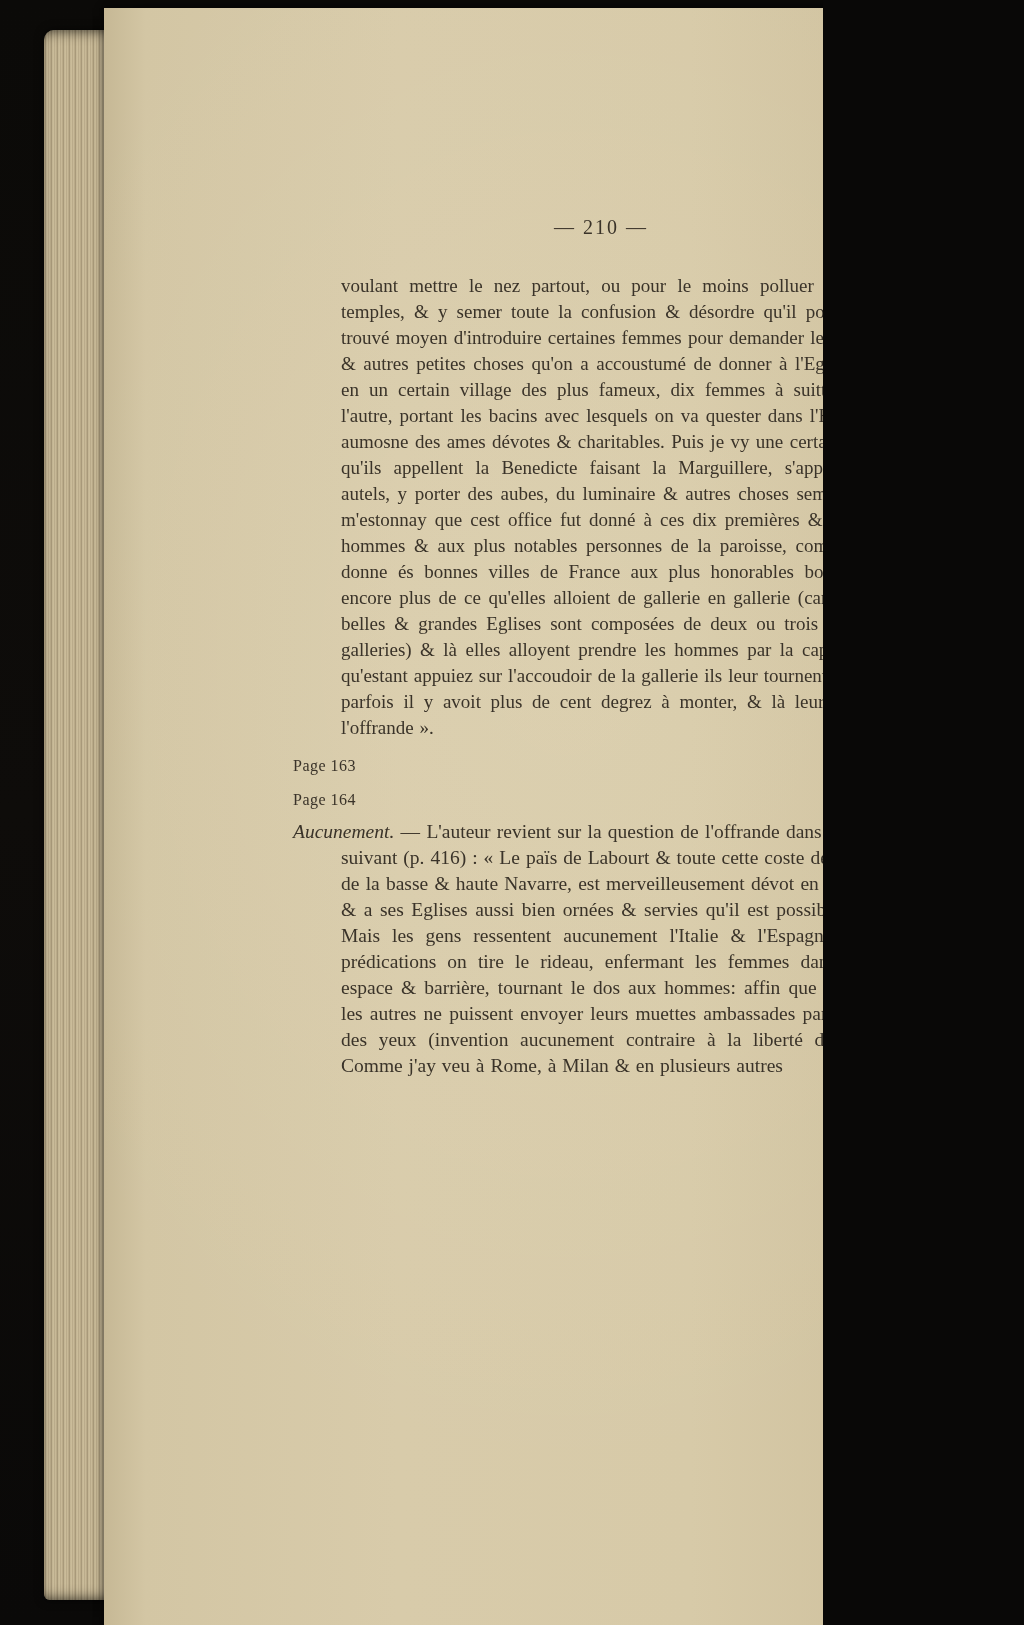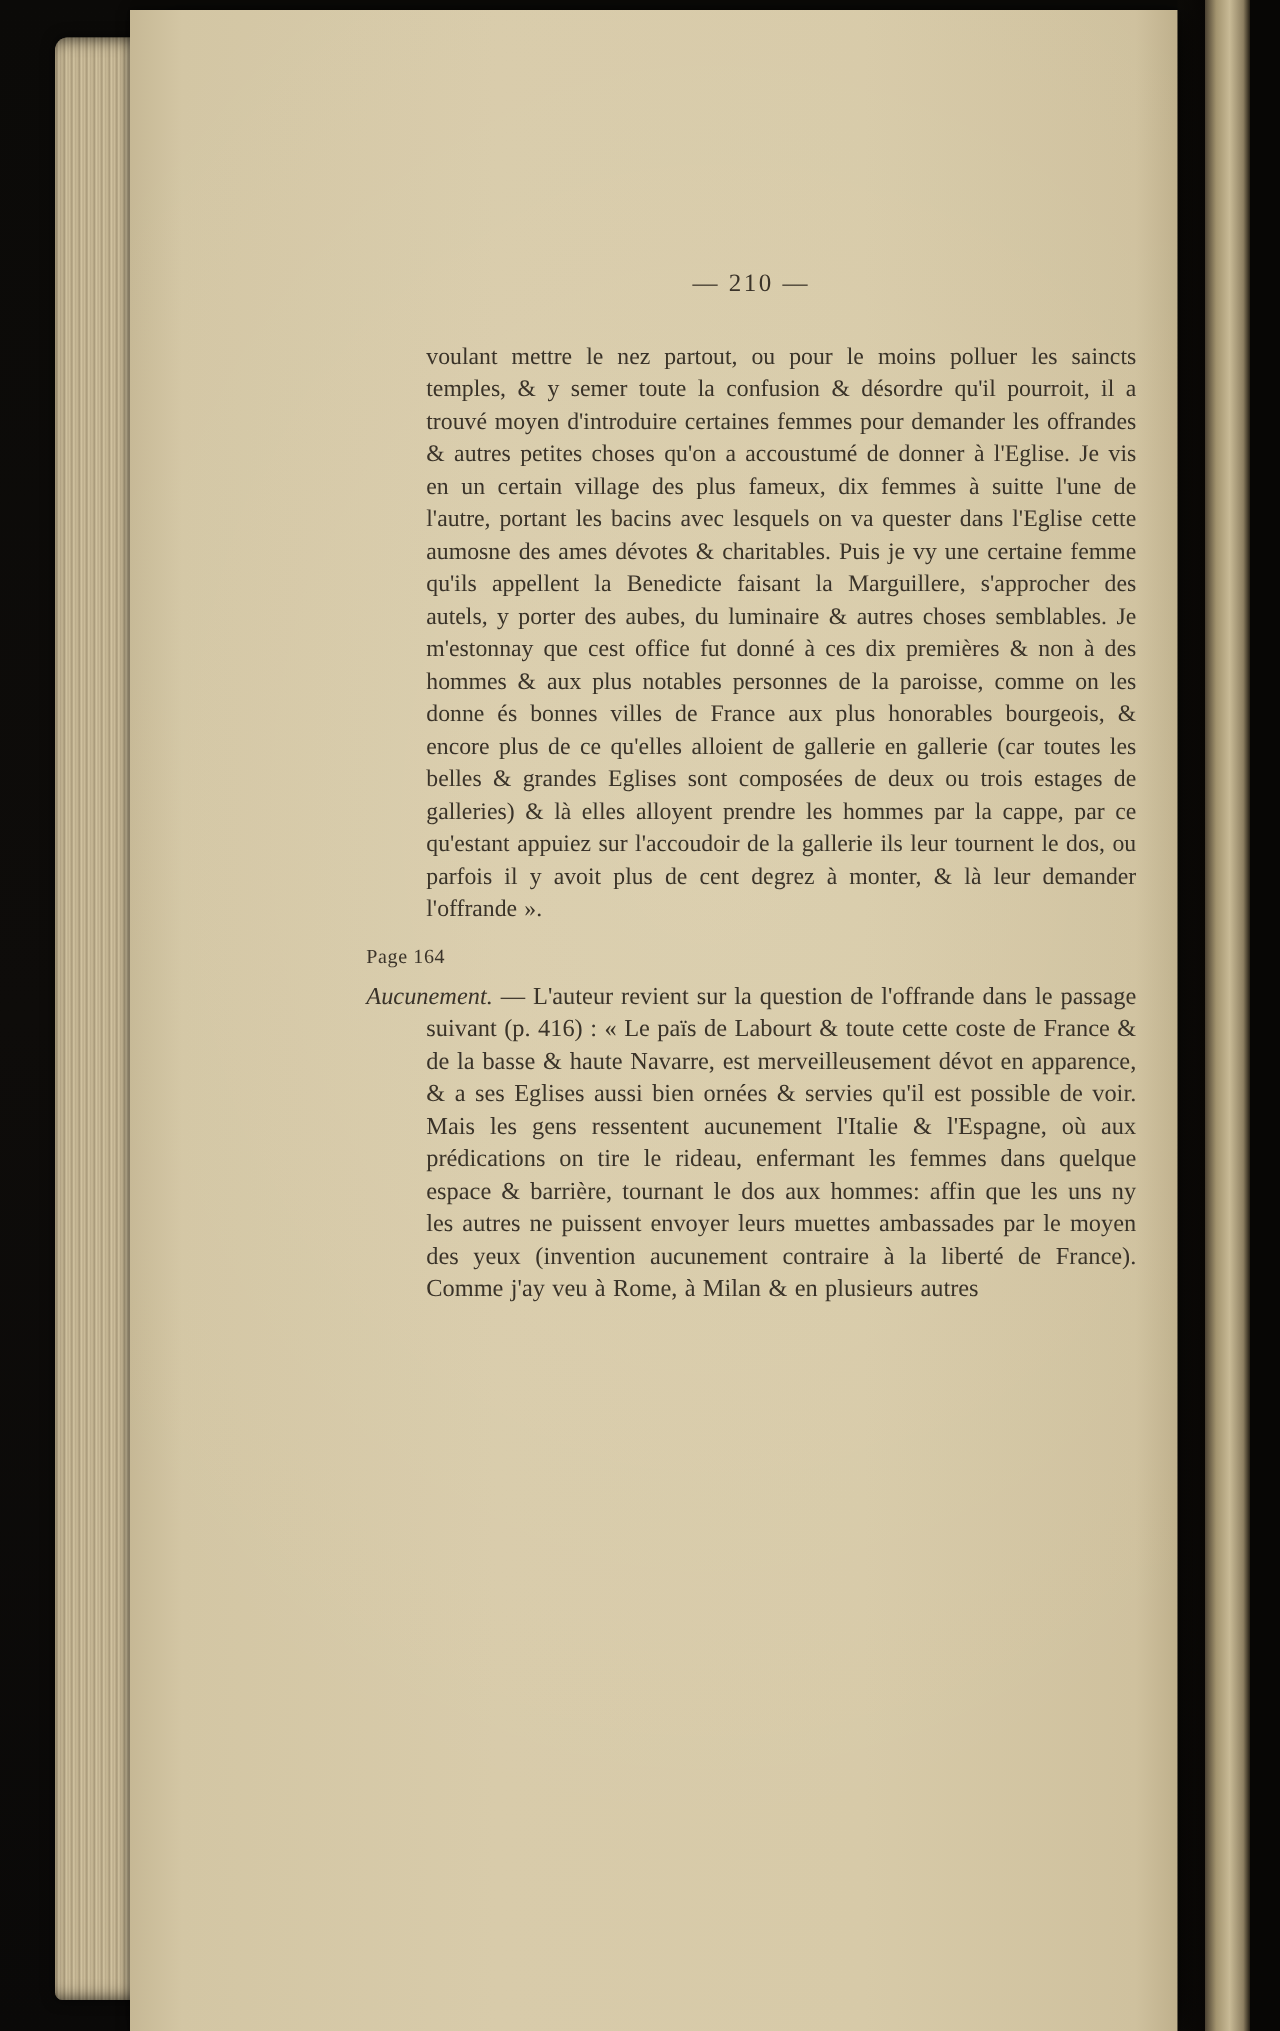--- a/index.html
+++ b/index.html
@@ -2,21 +2,21 @@
 <html><head>
 <meta charset="utf-8">
 <style>
   html, body {
     margin: 0;
     padding: 0;
     background: #090807;
   }
   .scene {
     position: relative;
-    width: 1024px;
+    width: 823px;
     height: 1625px;
     background: linear-gradient(180deg, #0b0a08 0%, #0e0c0a 50%, #0a0908 100%);
     overflow: hidden;
     font-family: "Liberation Serif", "DejaVu Serif", serif;
     text-decoration: underline;
   }
   
   .edge-stack {
     position: absolute;
     left: 44px;
@@ -113,20 +113,21 @@
 
   <div class="edge-stack"></div>
 
   <div class="book-page">
     <div class="text-area">
 
       <div class="page-number">— 210 —</div>
 
       <p class="quote">voulant mettre le nez partout, ou pour le moins polluer les saincts temples, &amp; y semer toute la confusion &amp; désordre qu'il pourroit, il a trouvé moyen d'introduire certaines femmes pour demander les offrandes &amp; autres petites choses qu'on a accoustumé de donner à l'Eglise. Je vis en un certain village des plus fameux, dix femmes à suitte l'une de l'autre, portant les bacins avec lesquels on va quester dans l'Eglise cette aumosne des ames dévotes &amp; charitables. Puis je vy une certaine femme qu'ils appellent la Benedicte faisant la Marguillere, s'approcher des autels, y porter des aubes, du luminaire &amp; autres choses semblables. Je m'estonnay que cest office fut donné à ces dix premières &amp; non à des hommes &amp; aux plus notables personnes de la paroisse, comme on les donne és bonnes villes de France aux plus honorables bourgeois, &amp; encore plus de ce qu'elles alloient de gallerie en gallerie (car toutes les belles &amp; grandes Eglises sont composées de deux ou trois estages de galleries) &amp; là elles alloyent prendre les hommes par la cappe, par ce qu'estant appuiez sur l'accoudoir de la gallerie ils leur tournent le dos, ou parfois il y avoit plus de cent degrez à monter, &amp; là leur demander l'offrande ».</p>
 
+      <div class="page-ref">Page 163</div>
 
 
       <div class="page-ref">Page 164</div>
 
       <p class="entry"><span class="term">Aucunement.</span> <span>— L'auteur revient sur la question de l'offrande dans le passage suivant (p. 416) : « Le païs de Labourt &amp; toute cette coste de France &amp; de la basse &amp; haute Navarre, est merveilleusement dévot en apparence, &amp; a ses Eglises aussi bien ornées &amp; servies qu'il est possible de voir. Mais les gens ressentent aucunement l'Italie &amp; l'Espagne, où aux prédications on tire le rideau, enfermant les femmes dans quelque espace &amp; barrière, tournant le dos aux hommes: affin que les uns ny les autres ne puissent envoyer leurs muettes ambassades par le moyen des yeux (invention aucunement contraire à la liberté de France). Comme j'ay veu à Rome, à Milan &amp; en plusieurs autres</span></p>
 
     </div>
   </div>
 
   <div class="gutter-shadow"></div>

